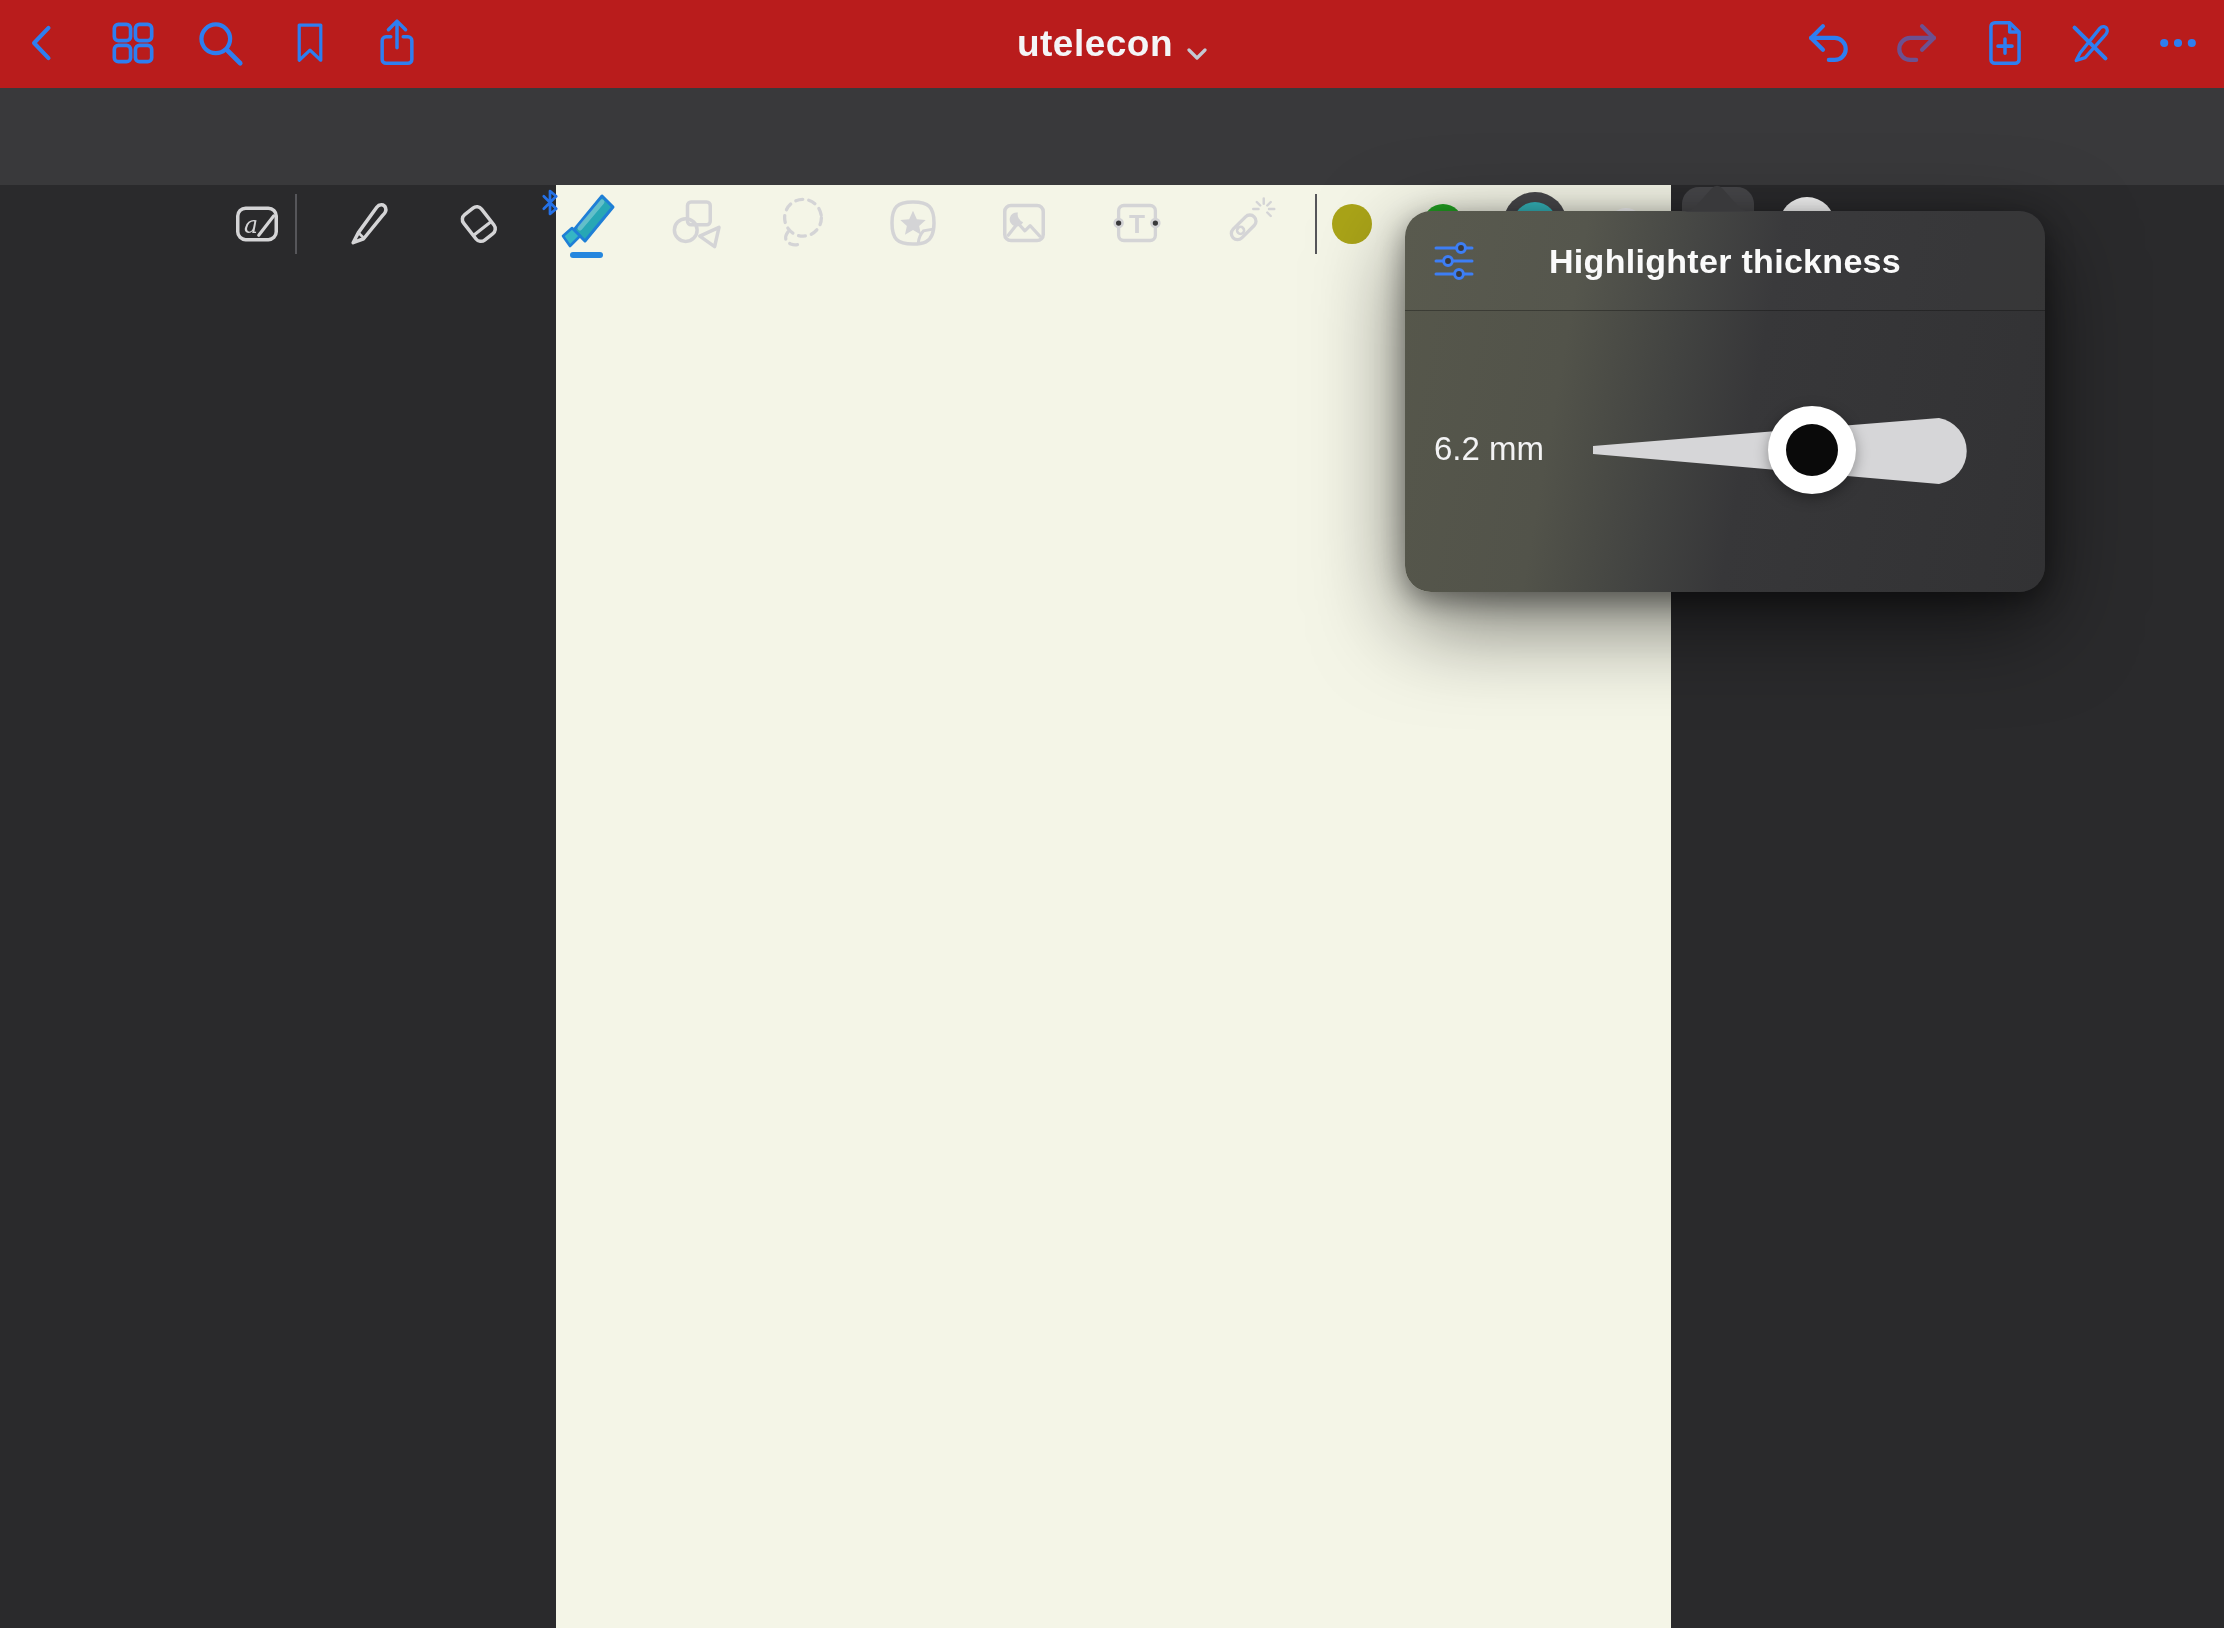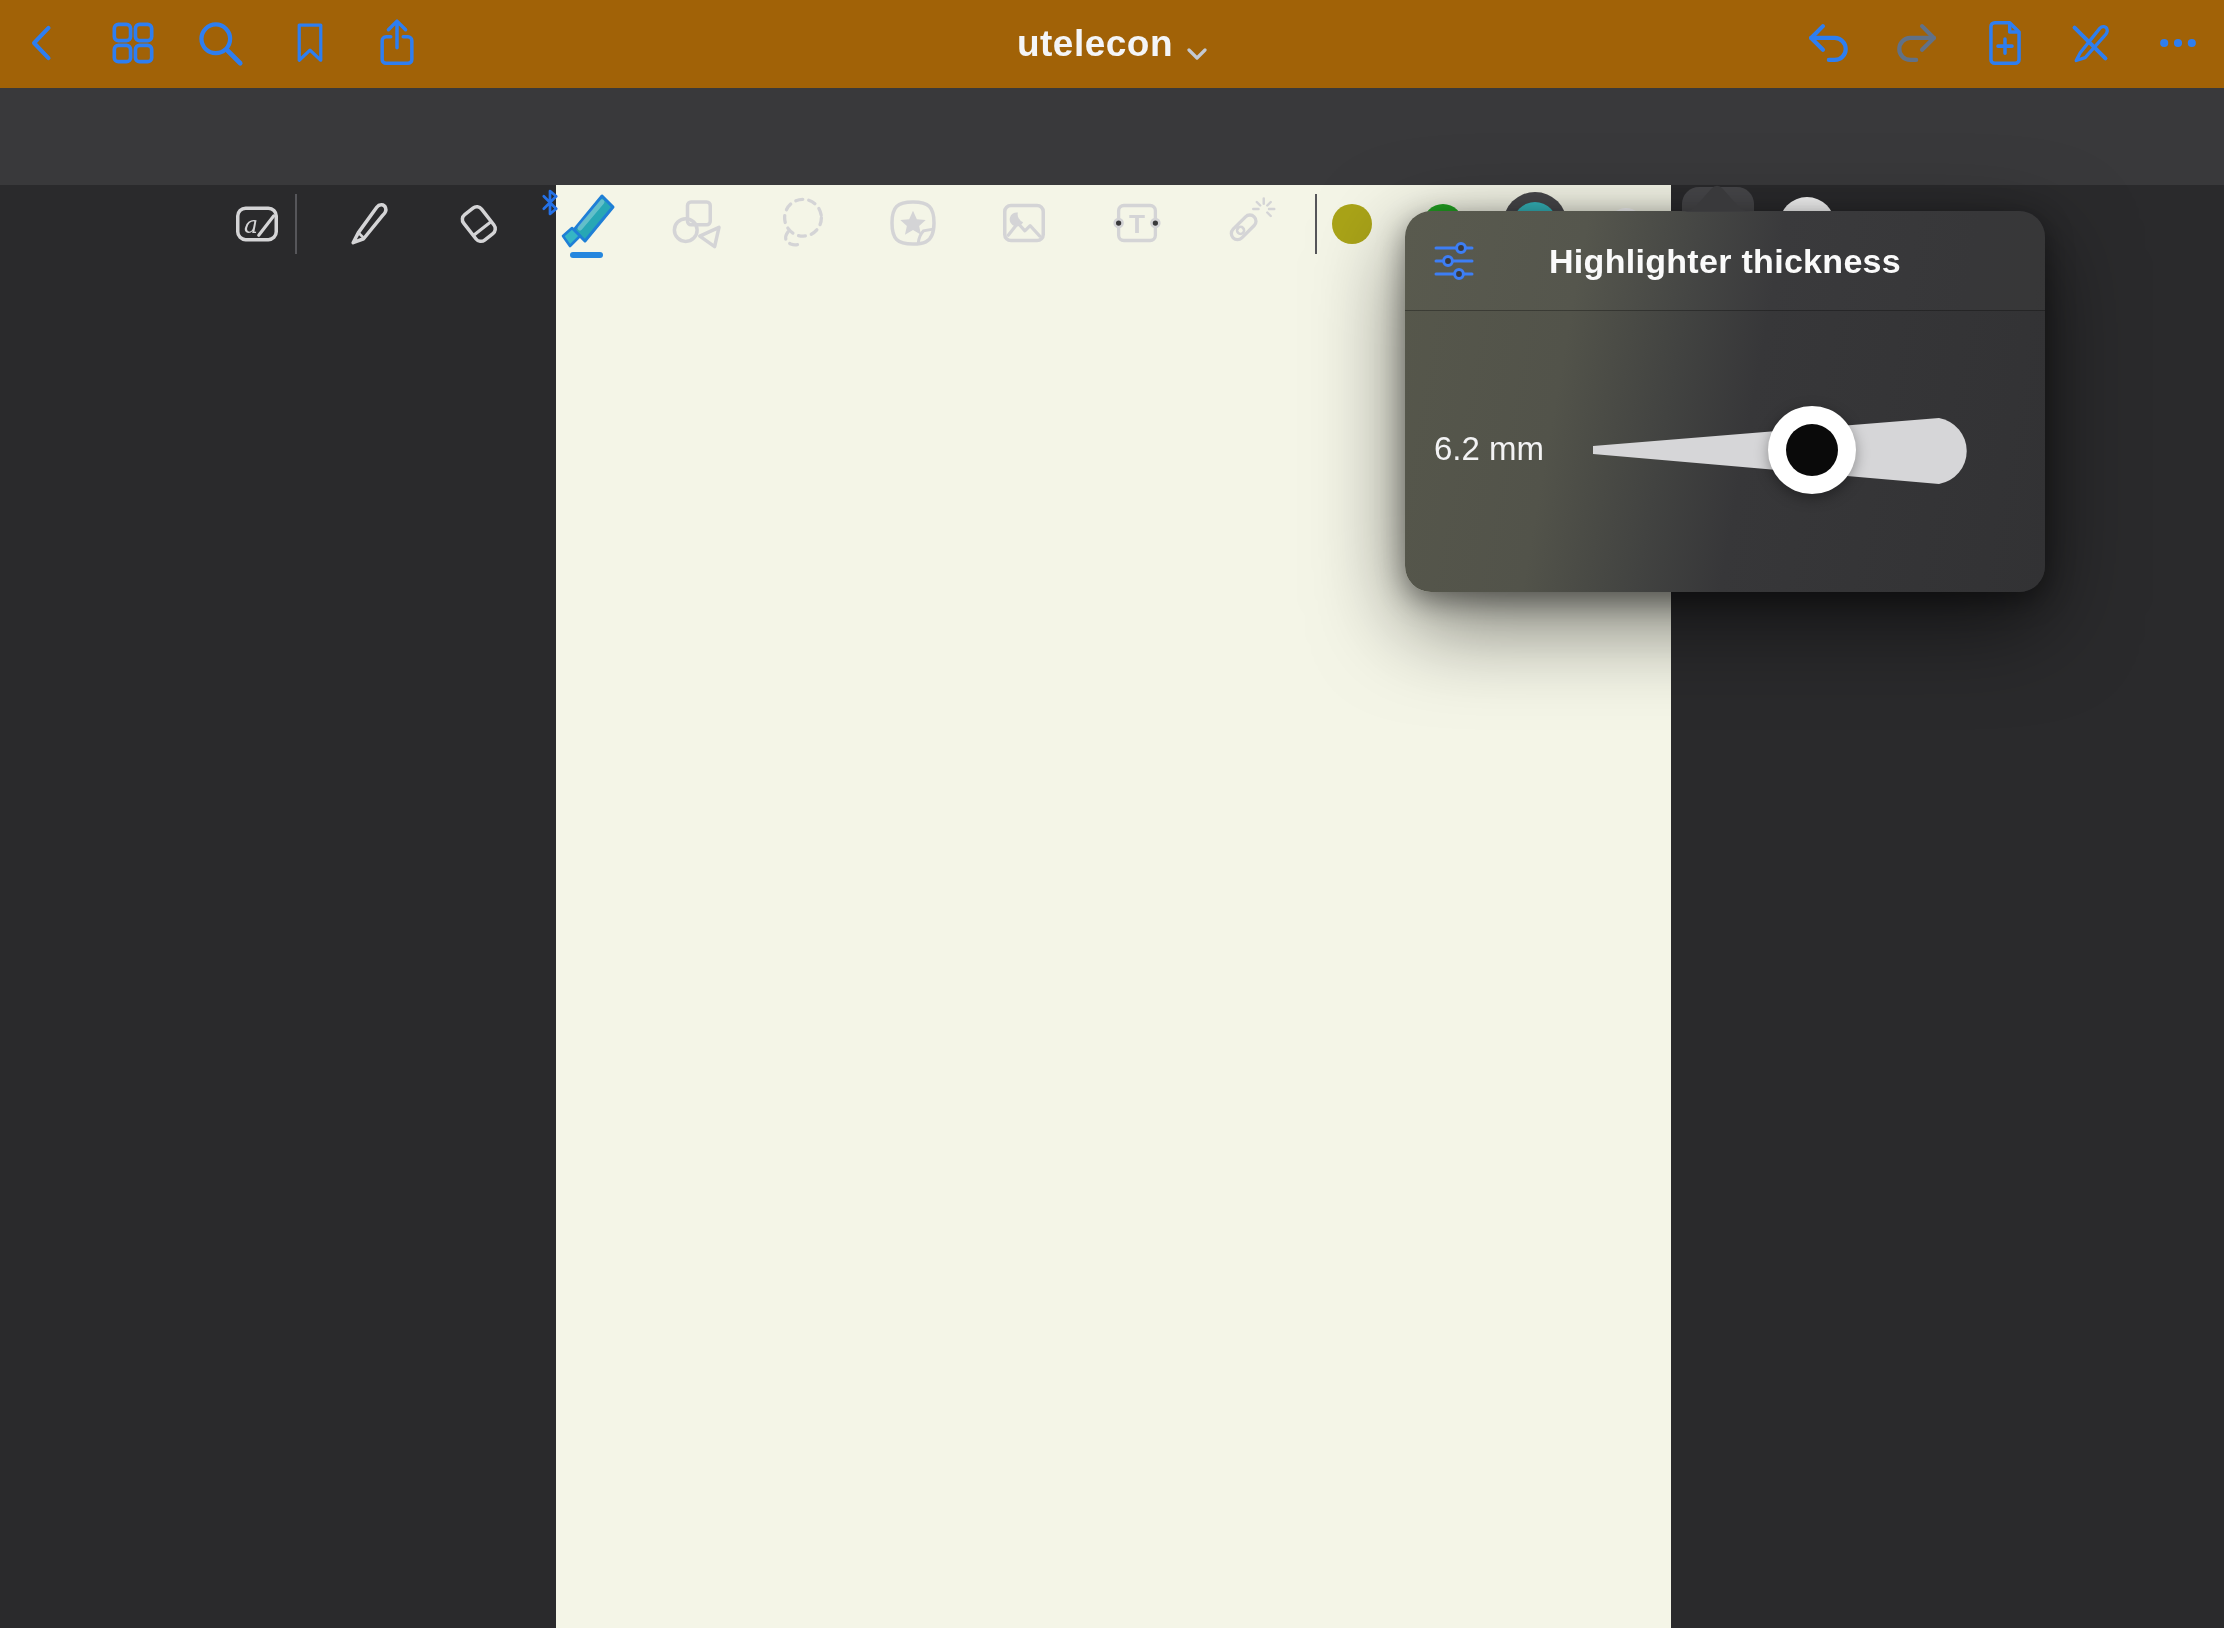--- a/index.html
+++ b/index.html
@@ -6,21 +6,21 @@
   *{box-sizing:border-box;}
   .screen{
     position:relative;width:2224px;height:1628px;overflow:hidden;
     background:#2a2a2c;
     font-family:"Liberation Sans","DejaVu Sans",sans-serif;
     -webkit-font-smoothing:antialiased;
   }
   
   .paper{position:absolute;left:556px;top:185px;width:1115px;height:1443px;background:#f4f5e7;}
   
-  .navbar{position:absolute;left:0;top:0;width:2224px;height:88px;background:#a16207;}
+  .navbar{position:absolute;left:0;top:0;width:2224px;height:88px;background:#b91c1c;}
   .nav-btn{position:absolute;top:16px;width:56px;height:56px;display:flex;align-items:center;justify-content:center;background:none;border:none;padding:0;cursor:pointer;}
   .nav-title{position:absolute;left:0;top:0;width:100%;height:88px;display:flex;align-items:center;justify-content:center;gap:14px;color:#f4f5f7;font-size:37px;font-weight:700;letter-spacing:.5px;}
   .dim{opacity:.55;}
   
   .toolbar{position:absolute;left:0;top:88px;width:2224px;height:97px;background:#39393b;}
   .tool-btn{position:absolute;top:108px;width:56px;height:56px;display:flex;align-items:center;justify-content:center;background:none;border:none;padding:0;cursor:pointer;}
   .tb-divider{position:absolute;top:106px;width:2px;height:60px;background:#56565a;}
   .swatch-btn{position:absolute;top:112px;width:48px;height:48px;display:flex;align-items:center;justify-content:center;background:none;border:none;padding:0;cursor:pointer;}
   .dot{border-radius:50%;}
   .teal-wrap{position:absolute;left:1503px;top:104px;width:64px;height:64px;border:none;background:none;padding:0;cursor:pointer;}

